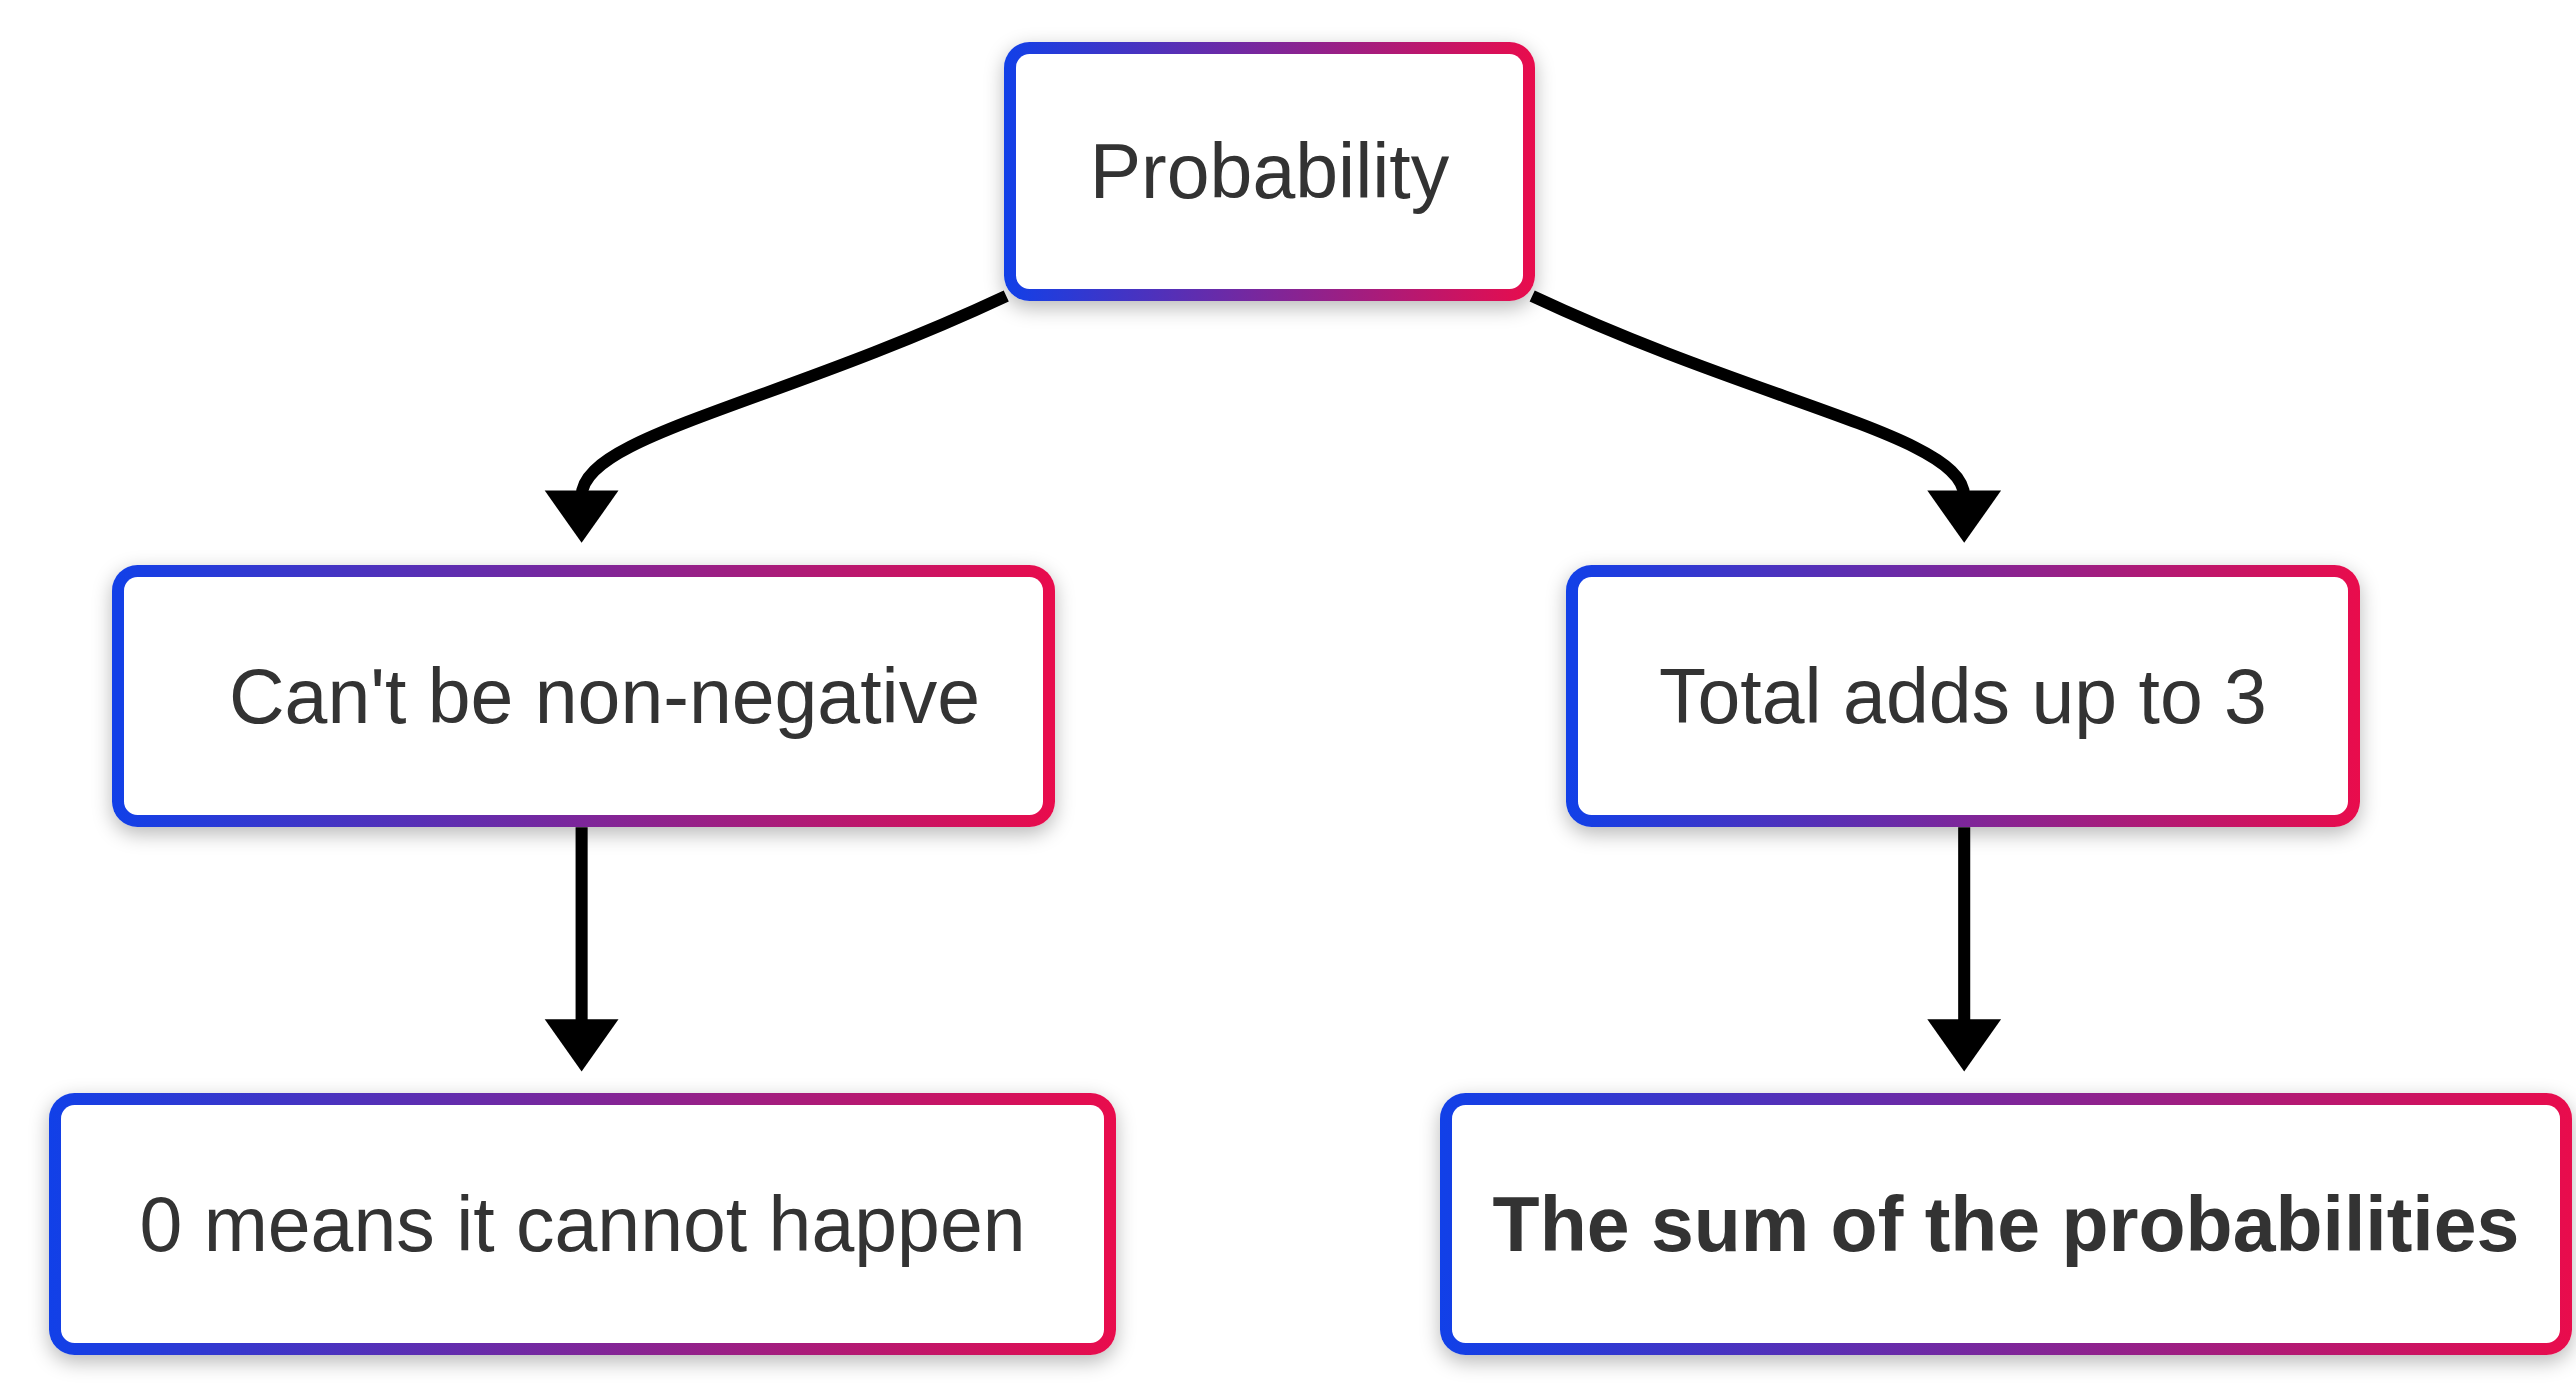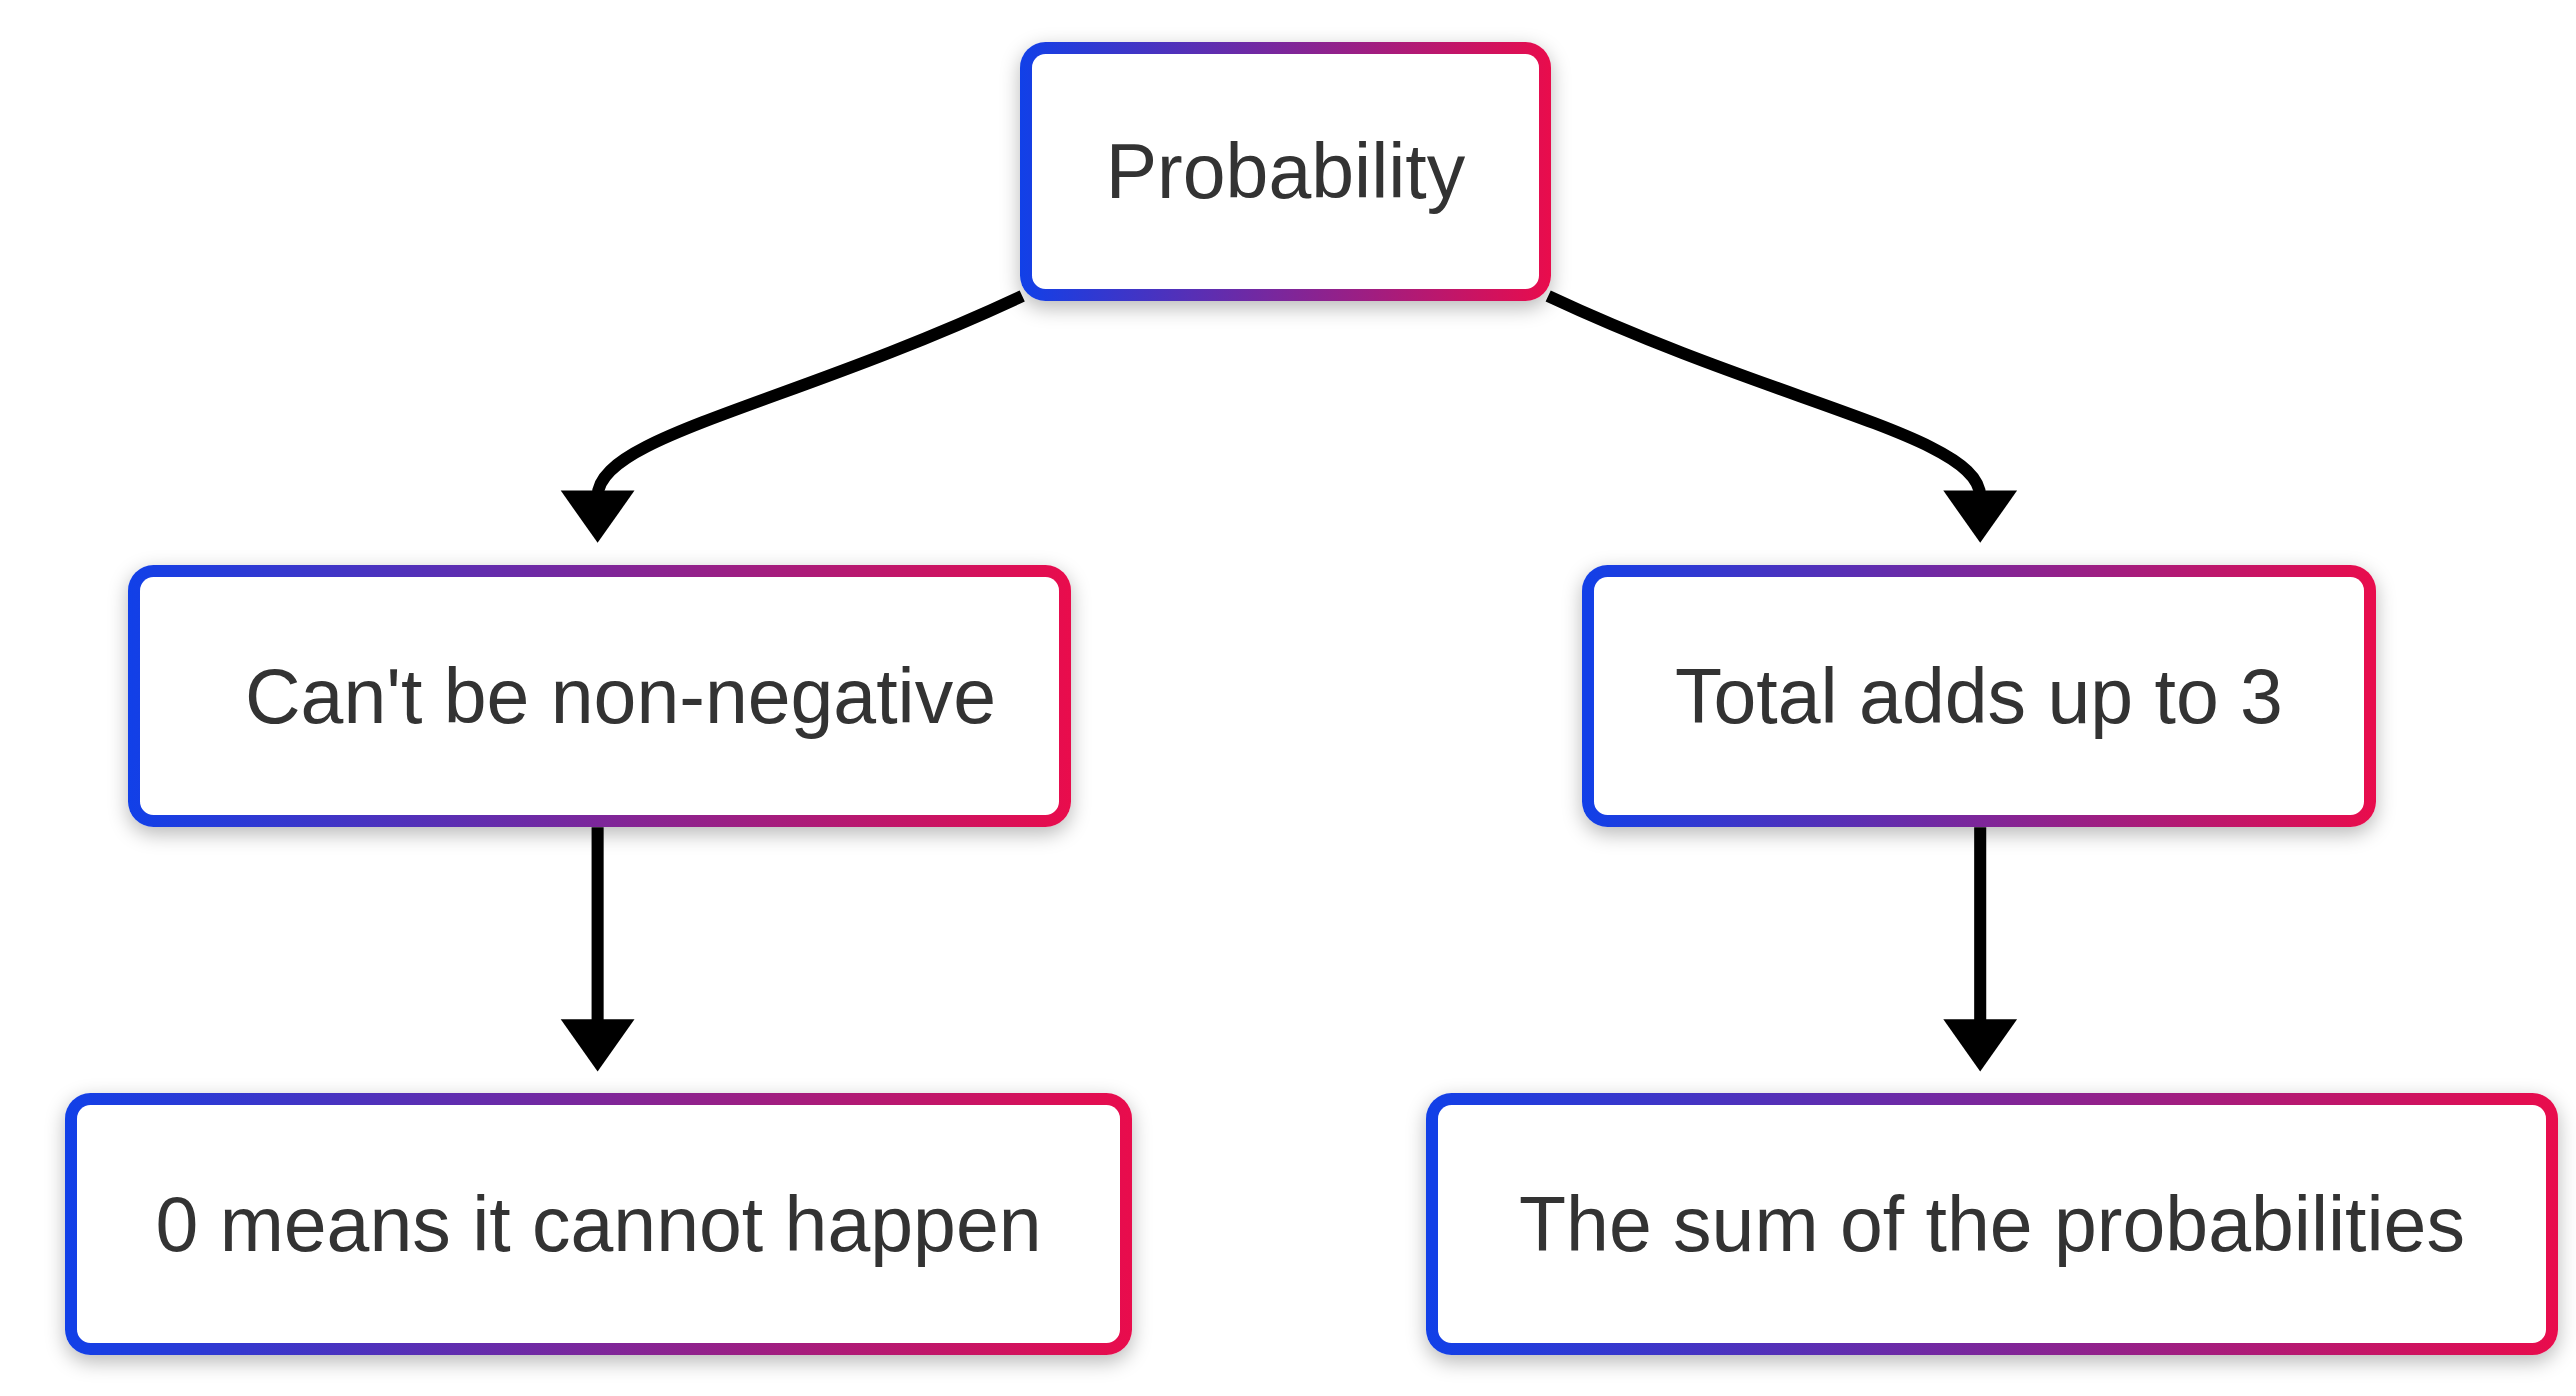--- a/index.html
+++ b/index.html
@@ -16,21 +16,20 @@
     height: 1397px;
     background: var(--color-background);
     overflow: hidden;
     font-family: "Liberation Sans", "DejaVu Sans", sans-serif;
   }
   .canvas {
     position: relative;
     width: 2288px;
     height: 1397px;
     background: var(--color-background);
-    margin-left: 16px;
   }
   .edges {
     position: absolute;
     inset: 0;
     width: 2576px;
     height: 1397px;
     pointer-events: none;
   }
   .edge-line {
     fill: none;
@@ -94,18 +93,18 @@
   </div>
 
   <div class="node" style="left:1566px; top:565px; width:794px; height:262px;">
     <span class="node-label">Total adds up to 3</span>
   </div>
 
   <div class="node" style="left:49px; top:1093px; width:1067px; height:262px;">
     <span class="node-label">0 means it cannot happen</span>
   </div>
 
-  <div class="node" style="left:1410px; top:1093px; width:1132px; height:262px;">
+  <div class="node" style="left:1440px; top:1093px; width:1132px; height:262px;font-weight:bold;">
     <span class="node-label">The sum of the probabilities</span>
   </div>
 
 </div>
 
 
 </body></html>

